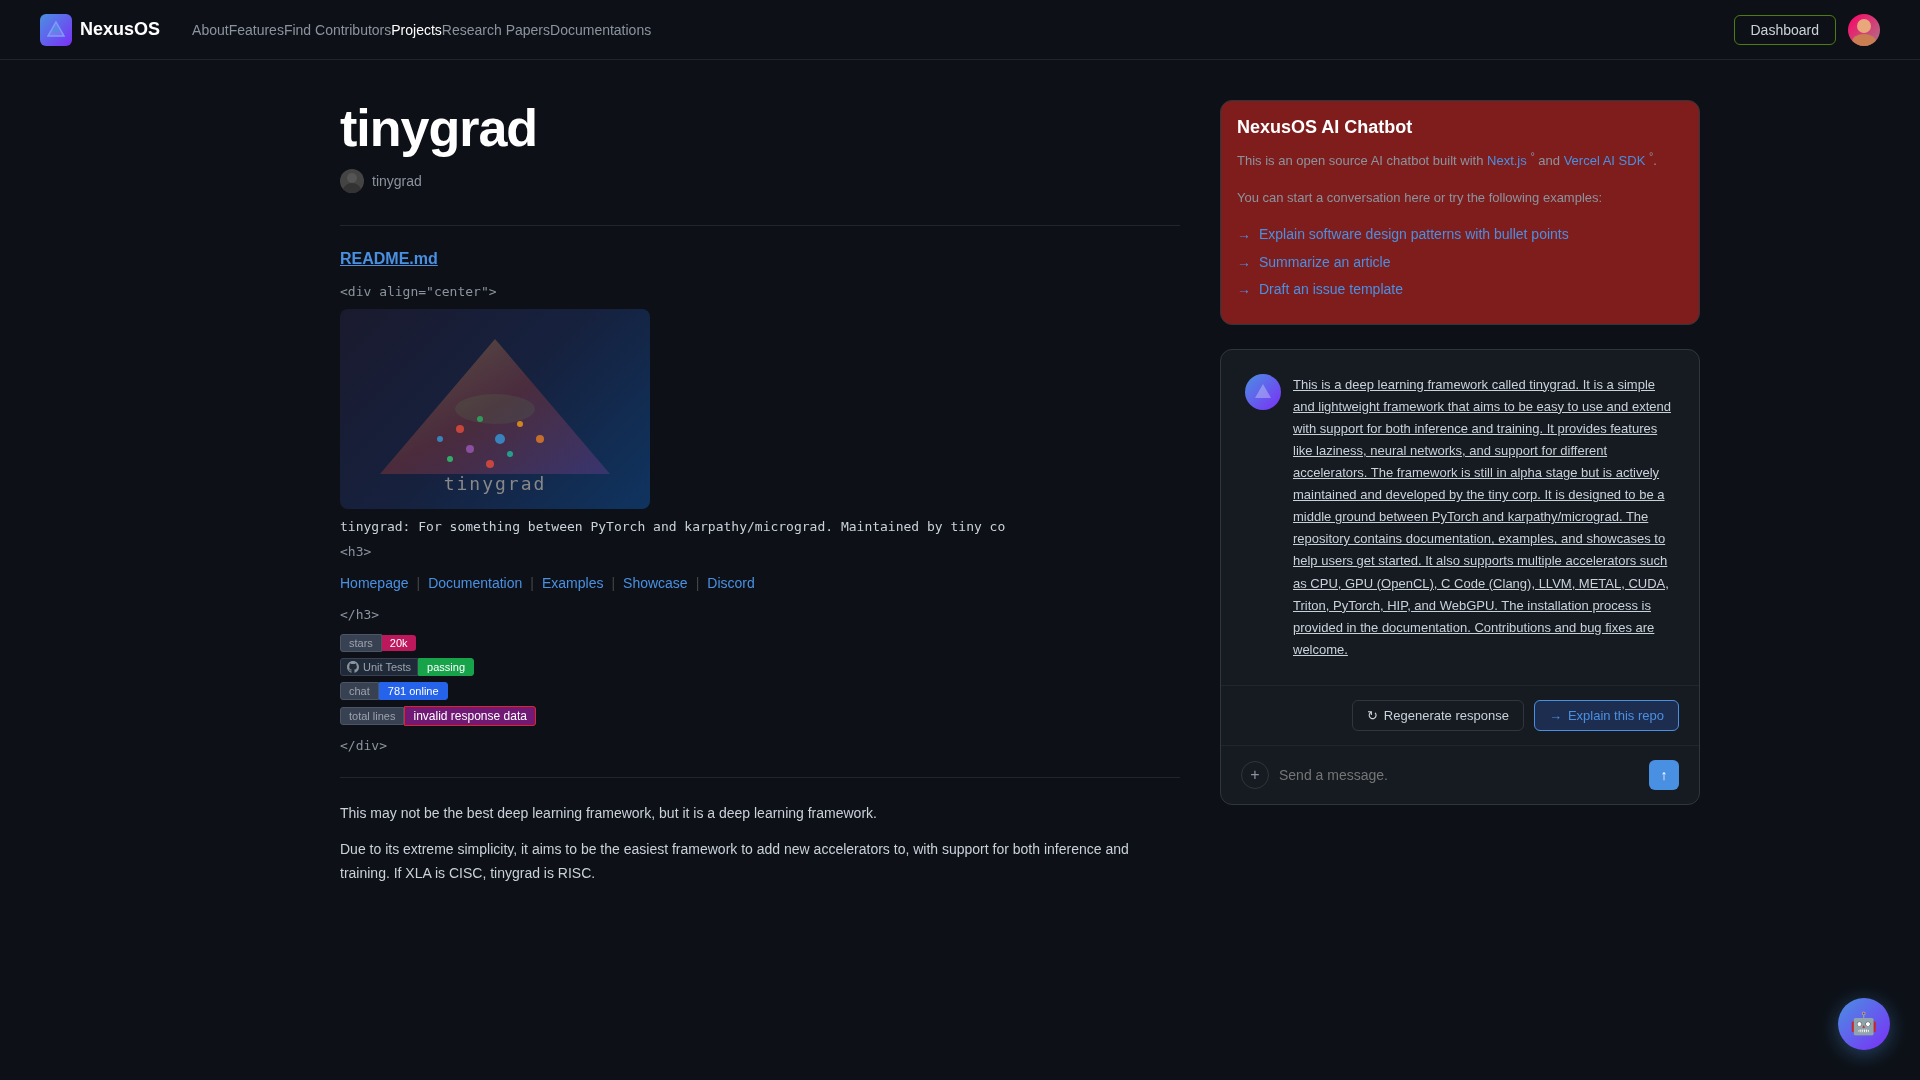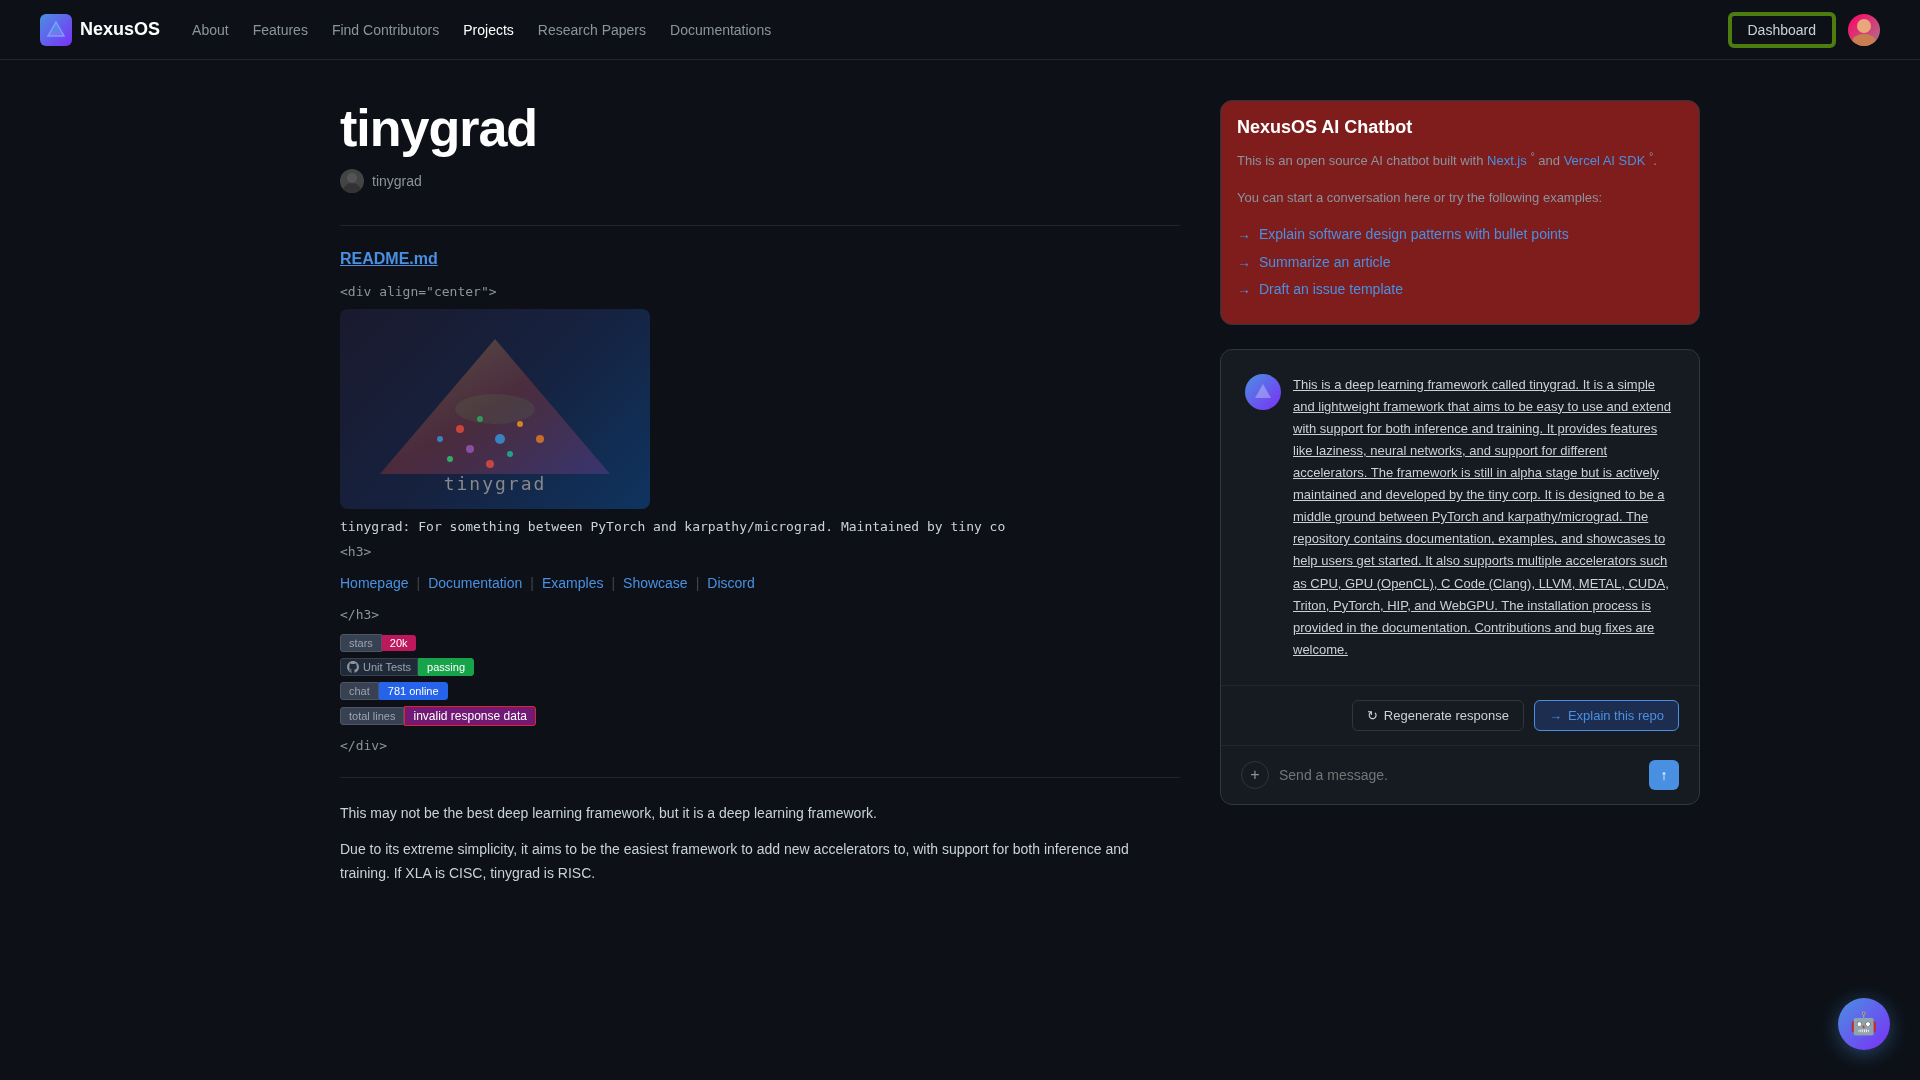--- a/index.html
+++ b/index.html
@@ -42,37 +42,36 @@
     .brand-icon {
       width: 32px;
       height: 32px;
       background: linear-gradient(135deg, #4a90e2, #7b2ff7);
       border-radius: 6px;
       display: flex; align-items: center; justify-content: center;
       font-size: 16px;
     }
     .nav-links {
       display: flex;
-      gap: 24px;
       list-style: none;
     }
     .nav-links li a {
       color: #8b949e;
       text-decoration: none;
       font-size: 14px;
     }
     .nav-links li a.active { color: #fff; }
     .navbar-right {
       display: flex;
       align-items: center;
       gap: 12px;
     }
     .dashboard-btn {
       background: transparent;
-      border: 4px solid #4d7c0f;
+      border: 1px solid #4d7c0f;
       color: #c9d1d9;
       padding: 6px 16px;
       border-radius: 6px;
       cursor: pointer;
       font-size: 14px;
     }
     .avatar {
       width: 32px;
       height: 32px;
       border-radius: 50%;

